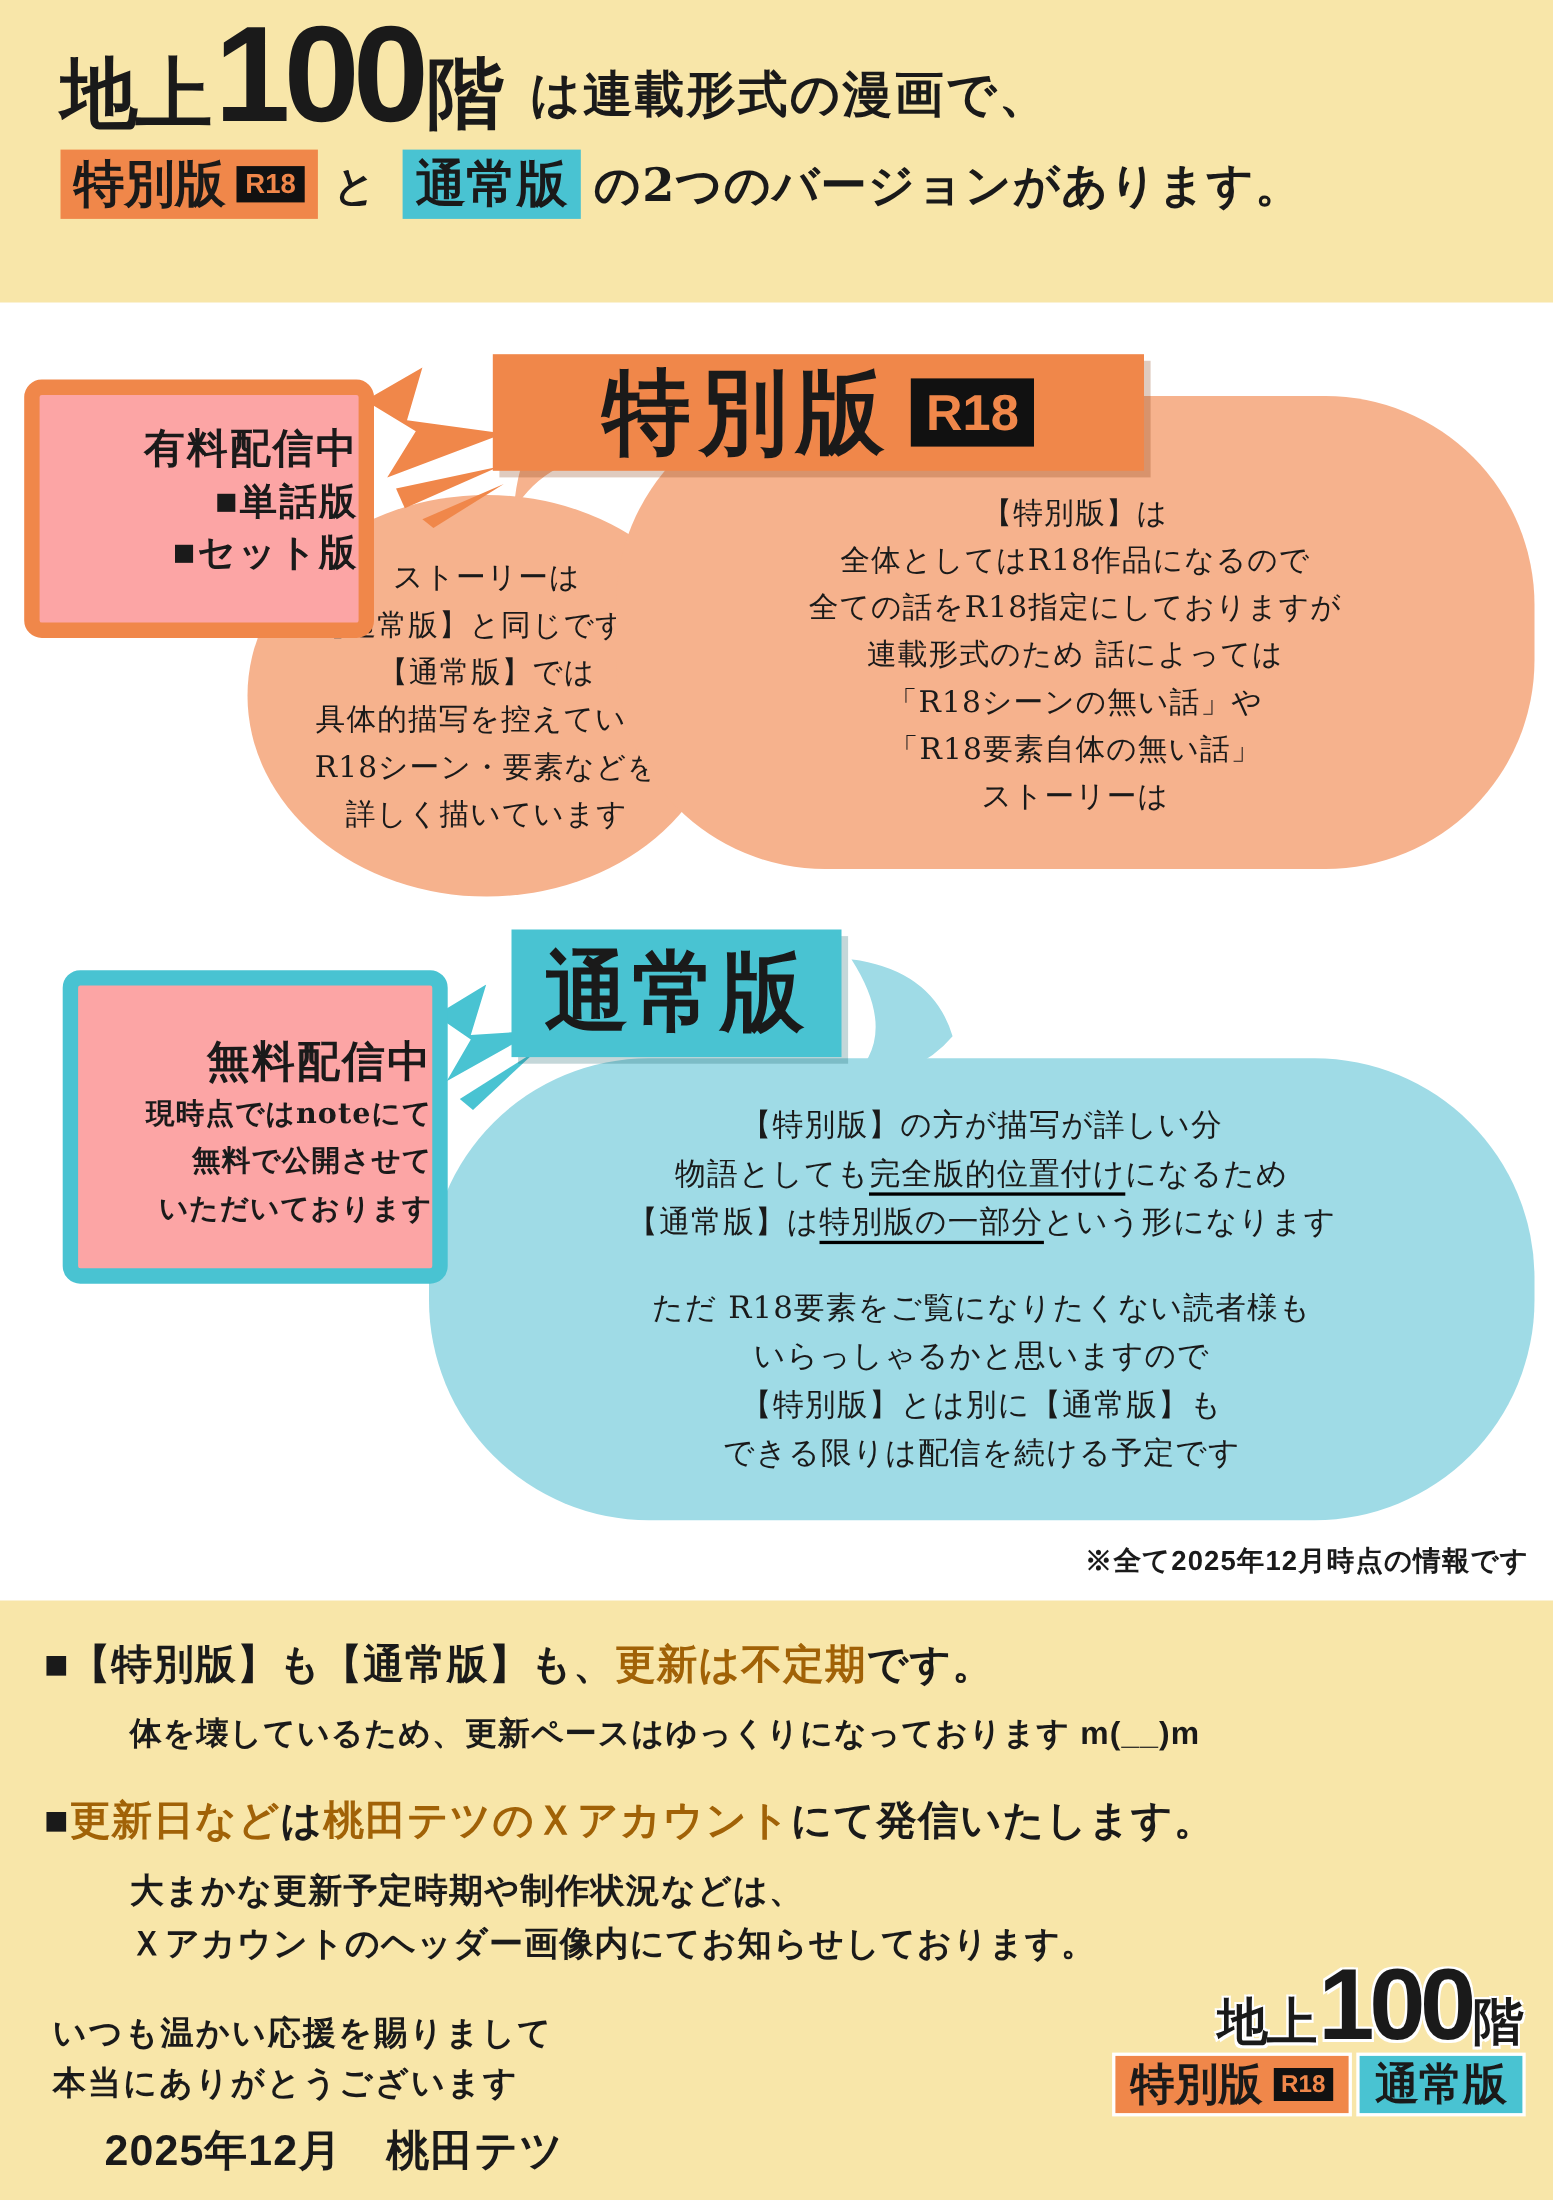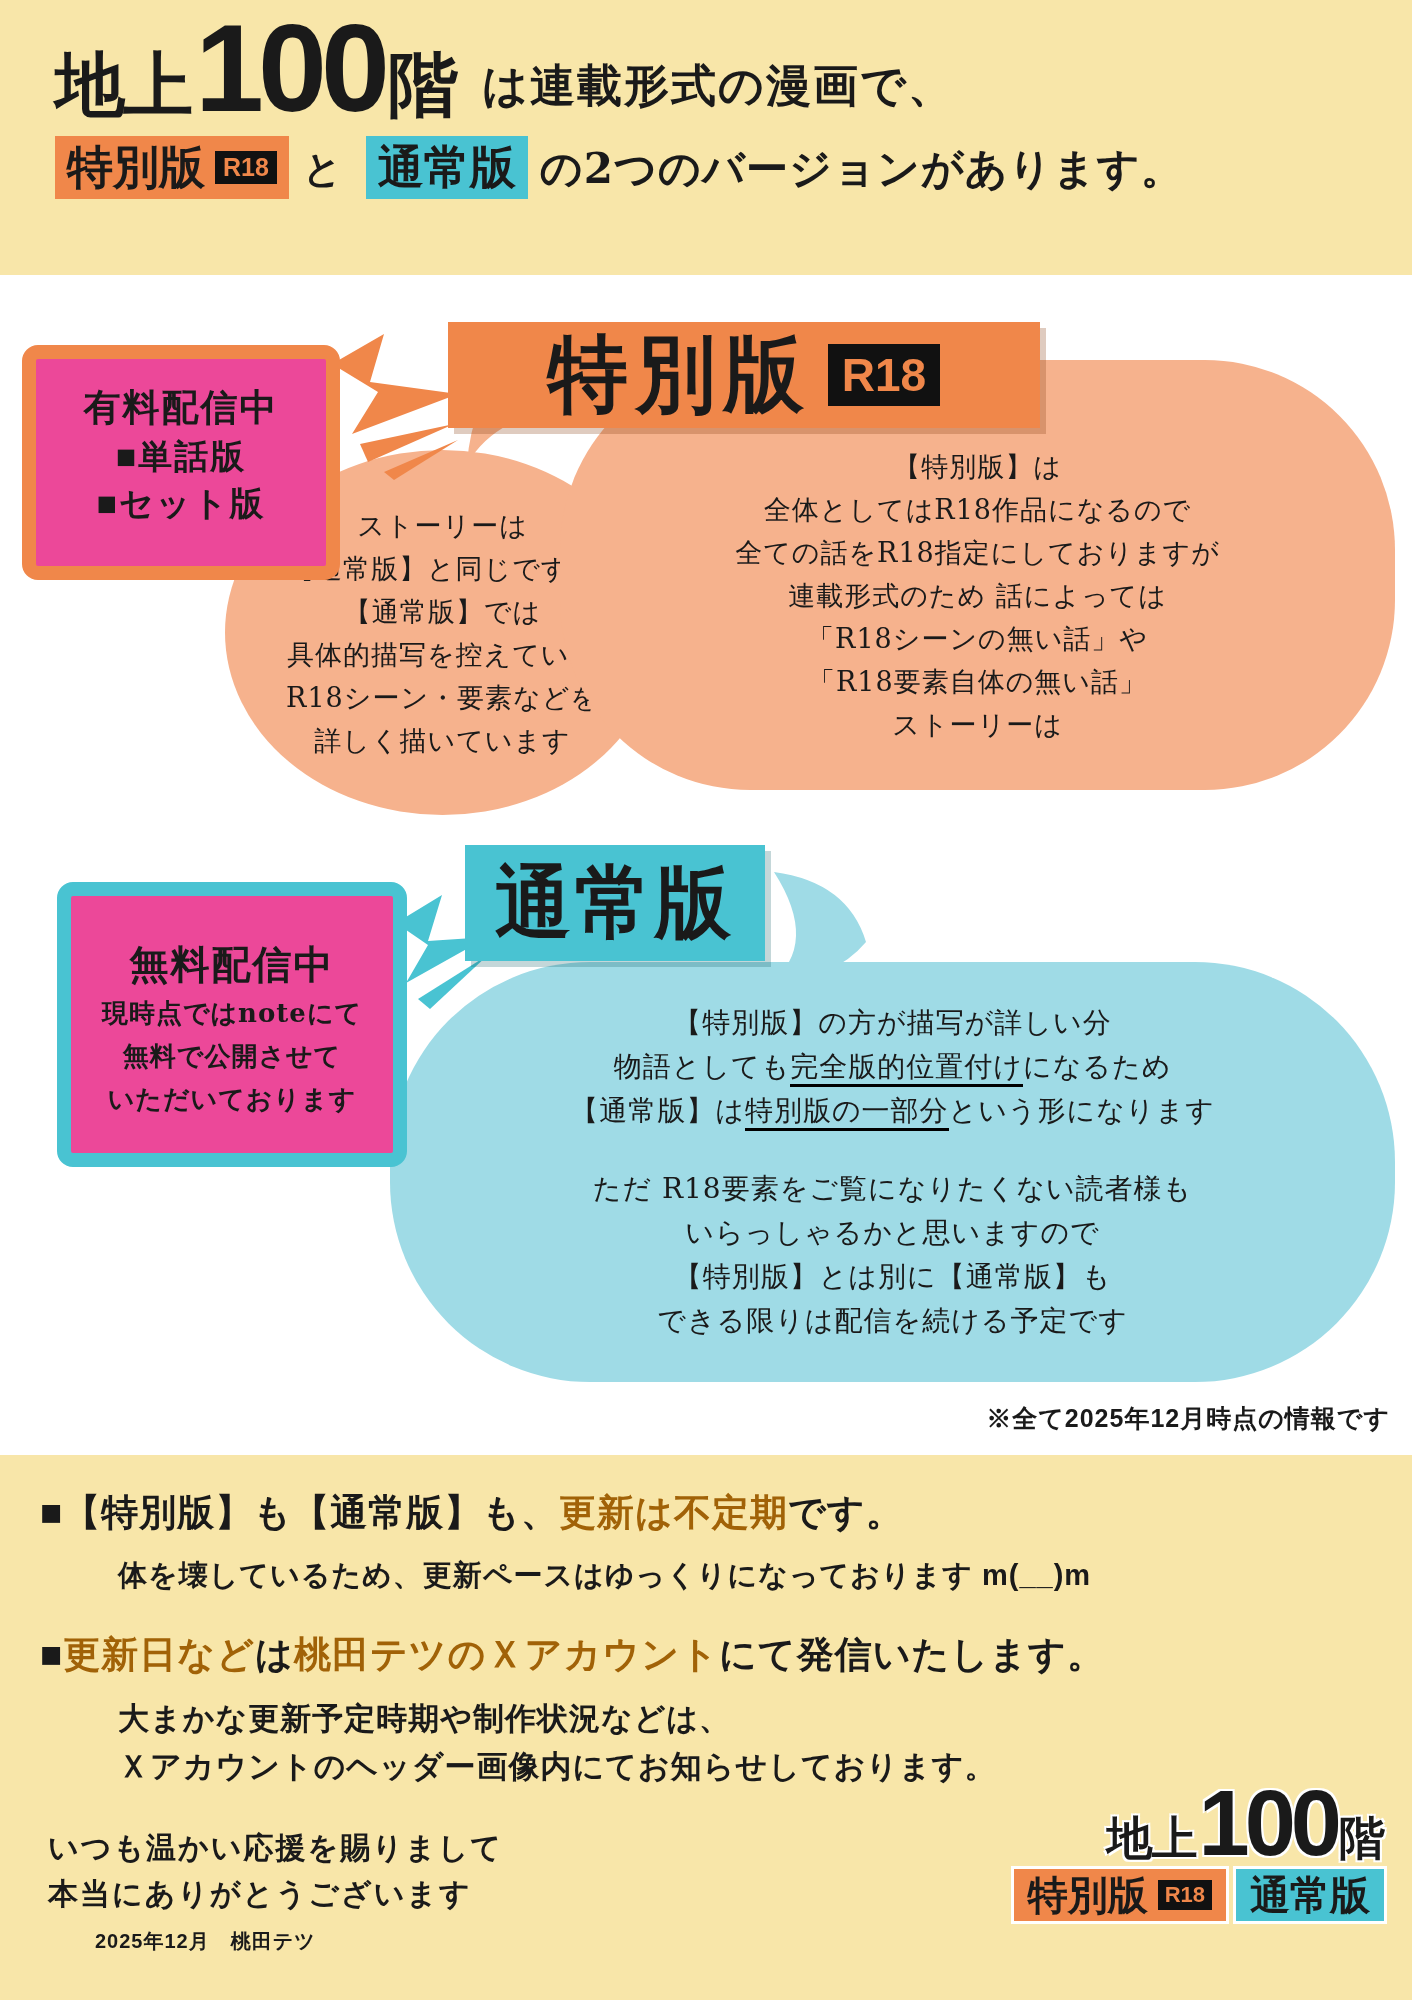--- a/index.html
+++ b/index.html
@@ -19,21 +19,21 @@
 
   .intro-row{top:136px;left:55px;display:flex;align-items:flex-end;white-space:nowrap;}
   .tagbox{display:flex;align-items:center;padding:5px 12px;font-weight:900;font-size:46px;line-height:1.15;}
   .tagbox.orange{background:#f0874a;}
   .tagbox.teal{background:#49c3d2;margin-left:14px;}
   .r18chip{background:#111111;color:#f0874a;font-weight:900;font-size:25px;padding:4px 8px;margin-left:10px;line-height:1;}
   .intro-conn{font-size:38px;font-weight:700;margin:0 10px 4px 14px;}
   .intro-suffix{font-size:42px;font-weight:700;margin-left:12px;margin-bottom:2px;letter-spacing:1px;}
 
   
-  .callout{background:#ec4899;border-radius:16px;text-align:center;z-index:5;}
+  .callout{background:#fca5a5;border-radius:16px;text-align:right;z-index:5;}
   .callout.orange-b{border:14px solid #f0874a;left:22px;top:345px;width:290px;height:207px;}
   .callout.teal-b{border:14px solid #49c3d2;left:57px;top:882px;width:322px;height:257px;}
   .callout-title{font-weight:900;font-size:37px;letter-spacing:2px;margin-top:24px;}
   .callout.teal-b .callout-title{margin-top:42px;font-size:39px;}
   .callout-item{font-weight:900;font-size:34px;line-height:47px;letter-spacing:2px;font-family:Liberation Serif, serif;}
   .callout-item:first-of-type{margin-top:12px;}
   .callout-line{font-weight:700;font-size:26px;line-height:43px;letter-spacing:1px;}
   .callout-line:first-of-type{margin-top:14px;}
 
   
@@ -60,21 +60,21 @@
   .tail{z-index:4;}
   .crescent{z-index:1;}
 
   
   .disclaimer{top:1402px;right:22px;font-weight:900;font-size:25px;letter-spacing:1px;}
   .bullet{left:40px;font-weight:900;font-size:37px;letter-spacing:1px;white-space:nowrap;}
   .red{color:#a16207;margin-top:21px;}
   .b-sub{left:118px;font-weight:700;font-size:29px;letter-spacing:1px;white-space:nowrap;}
   .b-sub2{left:118px;font-weight:900;font-size:31px;letter-spacing:1px;white-space:nowrap;}
   .thanks{left:48px;font-weight:700;font-size:30px;letter-spacing:2px;white-space:nowrap;}
-  .signature{left:95px;font-weight:900;font-size:20px;letter-spacing:1px;white-space:nowrap;}
+  .signature{left:95px;font-weight:900;font-size:39px;letter-spacing:1px;white-space:nowrap;}
 
   
   .logo{top:1786px;right:28px;display:flex;flex-direction:column;align-items:flex-end;}
   .logo-row1{display:flex;align-items:flex-end;white-space:nowrap;
              text-shadow:2px 2px 0 #fff,-2px -2px 0 #fff,2px -2px 0 #fff,-2px 2px 0 #fff;}
   .logo-pre,.logo-post{font-size:46px;font-weight:900;line-height:1;letter-spacing:-1px;}
   .logo-num{font-size:92px;font-weight:900;line-height:.82;letter-spacing:-5px;margin:0 2px;}
   .logo-row2{display:flex;align-items:stretch;margin-top:8px;}
   .logo-badge{display:flex;align-items:center;padding:6px 14px;box-shadow:0 0 0 3px #ffffff;}
   .logo-badge.orange{background:#f0874a;}

